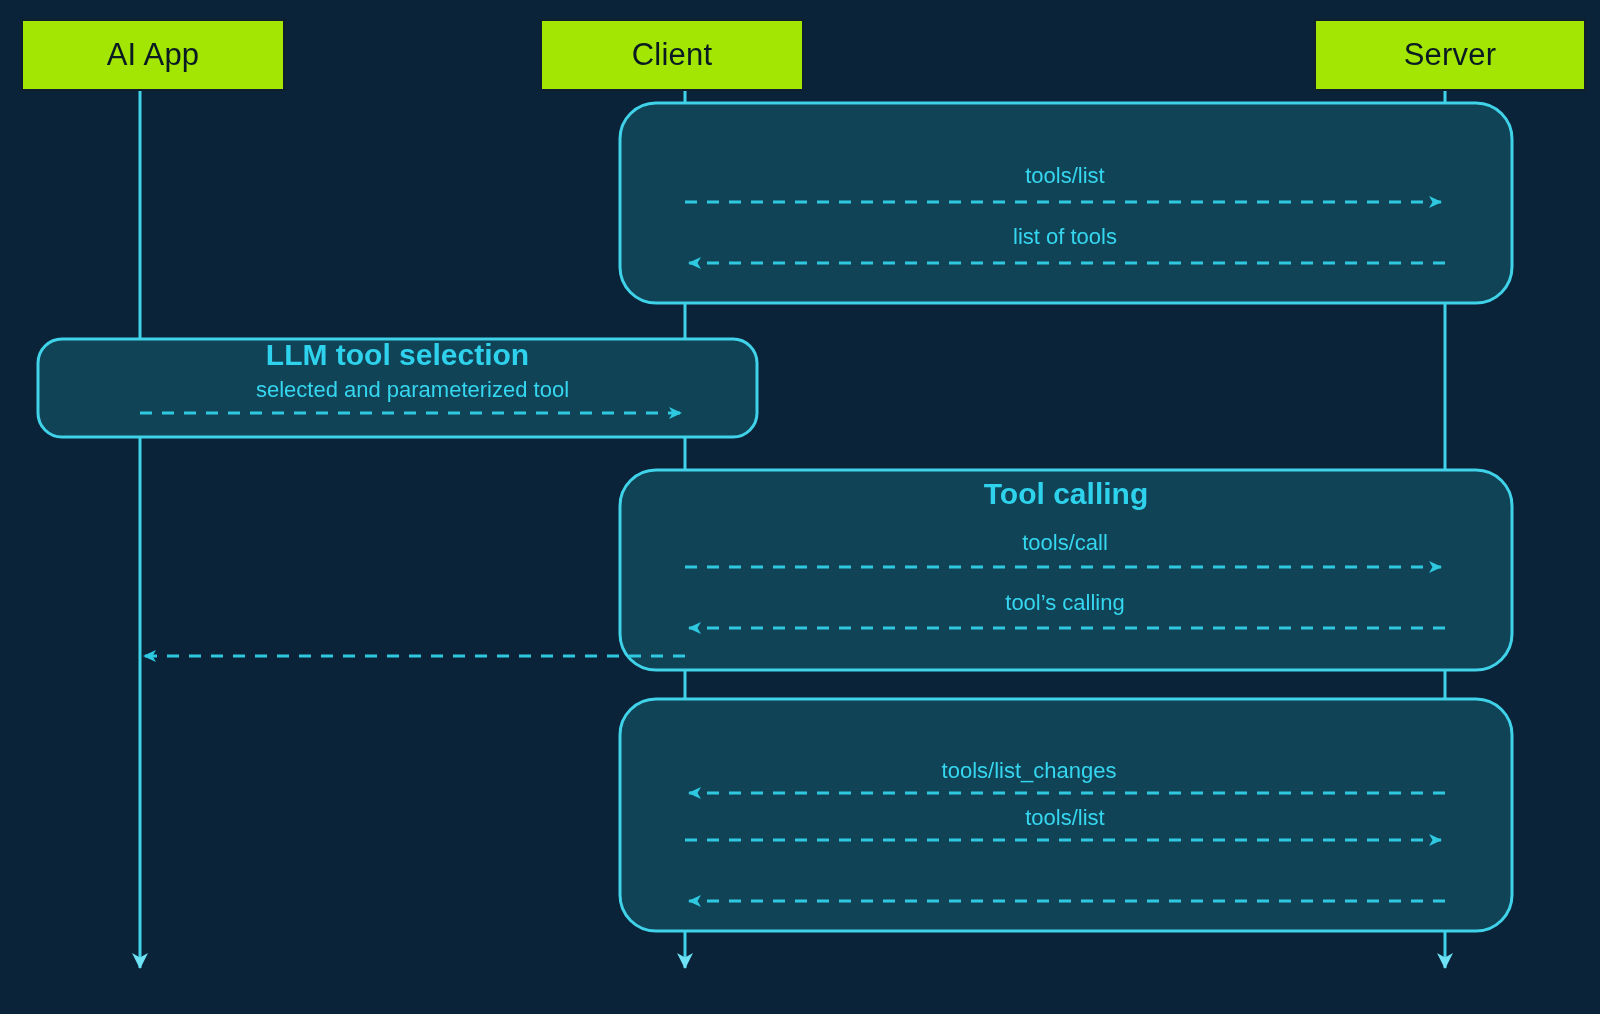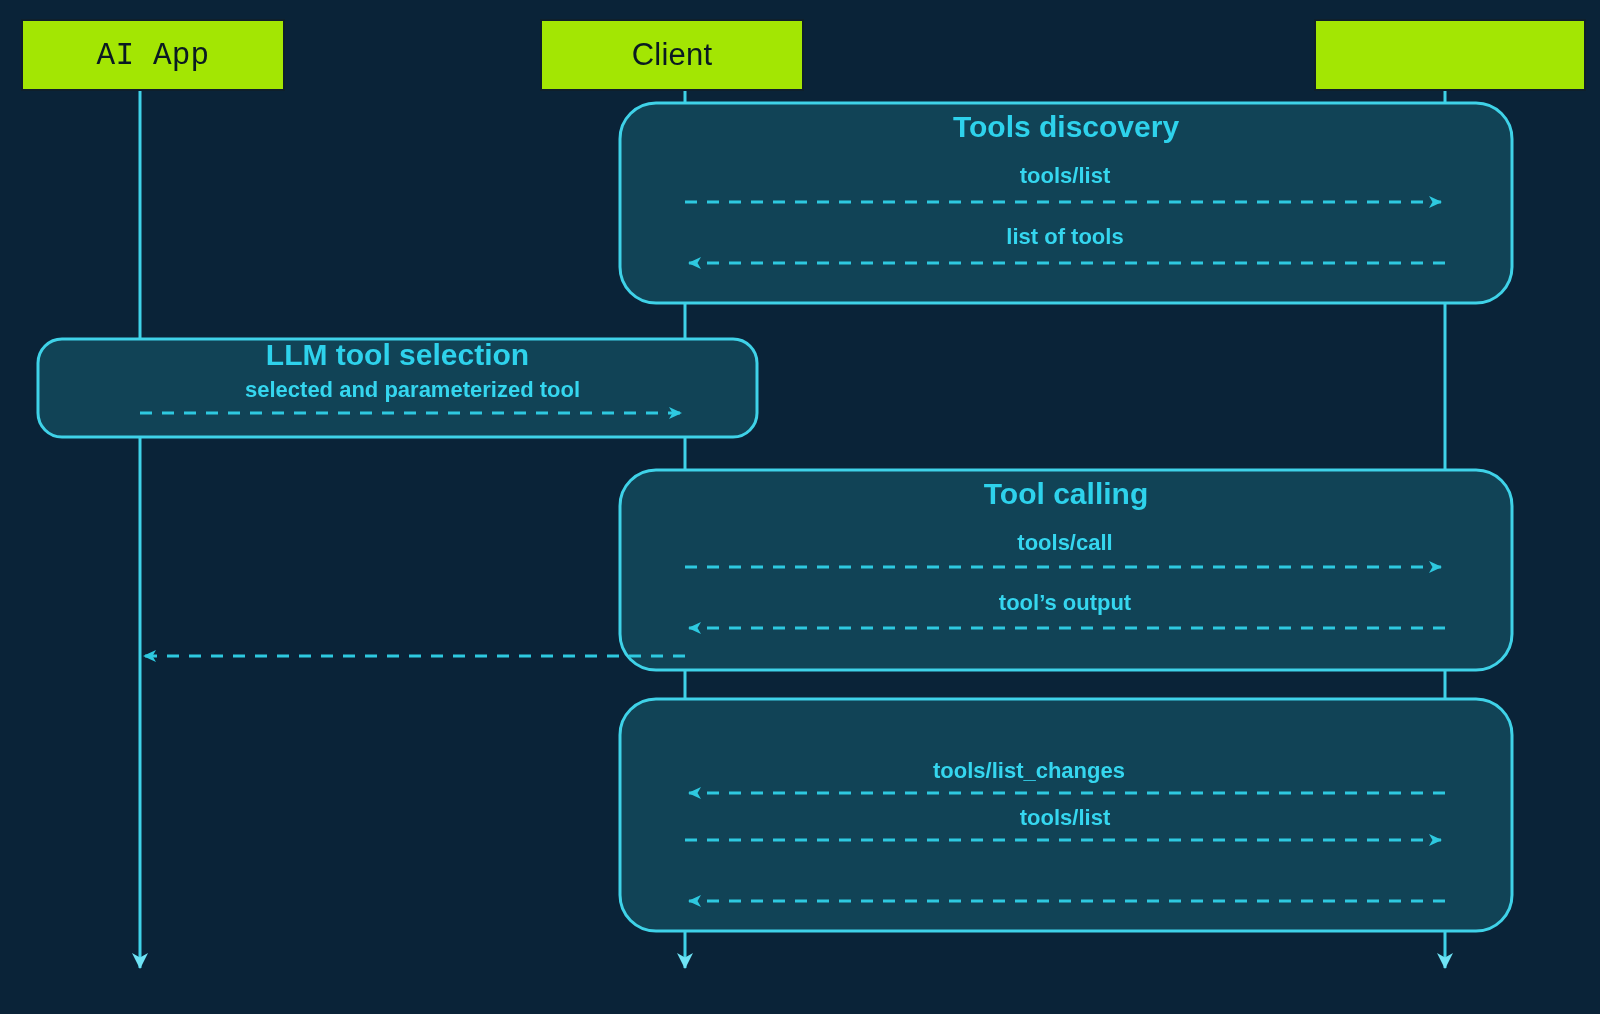--- a/index.html
+++ b/index.html
@@ -48,21 +48,21 @@
     font-family: "Liberation Sans", sans-serif;
     letter-spacing: 0px;
     pointer-events: none;
   }
   .msg-label {
     position: absolute;
     text-align: center;
     color: #35d6ef;
     font-size: 22px;
     font-family: "Liberation Sans", sans-serif;
-    font-weight: 700;
+    font-weight: 400;
     pointer-events: none;
   }
 </style>
 </head>
 <body>
 
 <div id="stage">
 
   <svg class="diagram" viewBox="0 0 1600 1014">
     <defs>
@@ -111,31 +111,31 @@
     </g>
 
     <g>
       <rect x="620" y="699" width="892" height="232" rx="36" ry="36" fill="#114356" stroke="#3fd2e8" stroke-width="3"></rect>
       <line x1="1445" y1="793" x2="689" y2="793" stroke="#2ec9e0" stroke-width="3" stroke-dasharray="12 10" marker-end="url(#arrow-left)"></line>
       <line x1="685" y1="840" x2="1441" y2="840" stroke="#2ec9e0" stroke-width="3" stroke-dasharray="12 10" marker-end="url(#arrow-right)"></line>
       <line x1="1445" y1="901" x2="689" y2="901" stroke="#2ec9e0" stroke-width="3" stroke-dasharray="12 10" marker-end="url(#arrow-left)"></line>
     </g>
   </svg>
 
-  <div class="participant-label" style="left:22px; top:20px; width:262px; height:70px;font-family:Liberation Mono, monospace;">AI App</div>
+  <div class="participant-label" style="left:22px; top:20px; width:262px; height:70px;">AI App</div>
   <div class="participant-label" style="left:541px; top:20px; width:262px; height:70px;">Client</div>
+  <div class="participant-label" style="left:1315px; top:20px; width:270px; height:70px;">Server</div>
 
-  <div class="block-title" style="left:620px; top:110px; width:892px;">Tools discovery</div>
   <div class="msg-label" style="left:685px; top:163px; width:760px;">tools/list</div>
   <div class="msg-label" style="left:685px; top:224px; width:760px;">list of tools</div>
 
   <div class="block-title" style="left:38px; top:338px; width:719px;">LLM tool selection</div>
   <div class="msg-label" style="left:140px; top:377px; width:545px;">selected and parameterized tool</div>
 
   <div class="block-title" style="left:620px; top:477px; width:892px;">Tool calling</div>
   <div class="msg-label" style="left:685px; top:530px; width:760px;">tools/call</div>
-  <div class="msg-label" style="left:685px; top:590px; width:760px;">tool’s output</div>
+  <div class="msg-label" style="left:685px; top:590px; width:760px;">tool’s calling</div>
 
 
   <div class="msg-label" style="left:649px; top:758px; width:760px;">tools/list_changes</div>
   <div class="msg-label" style="left:685px; top:805px; width:760px;">tools/list</div>
 
 </div>
 
 </body></html>

